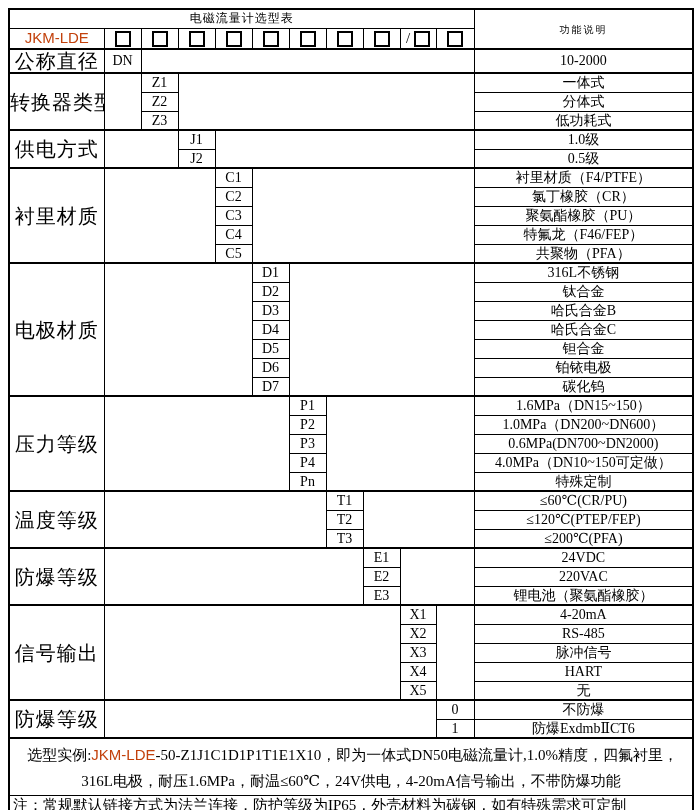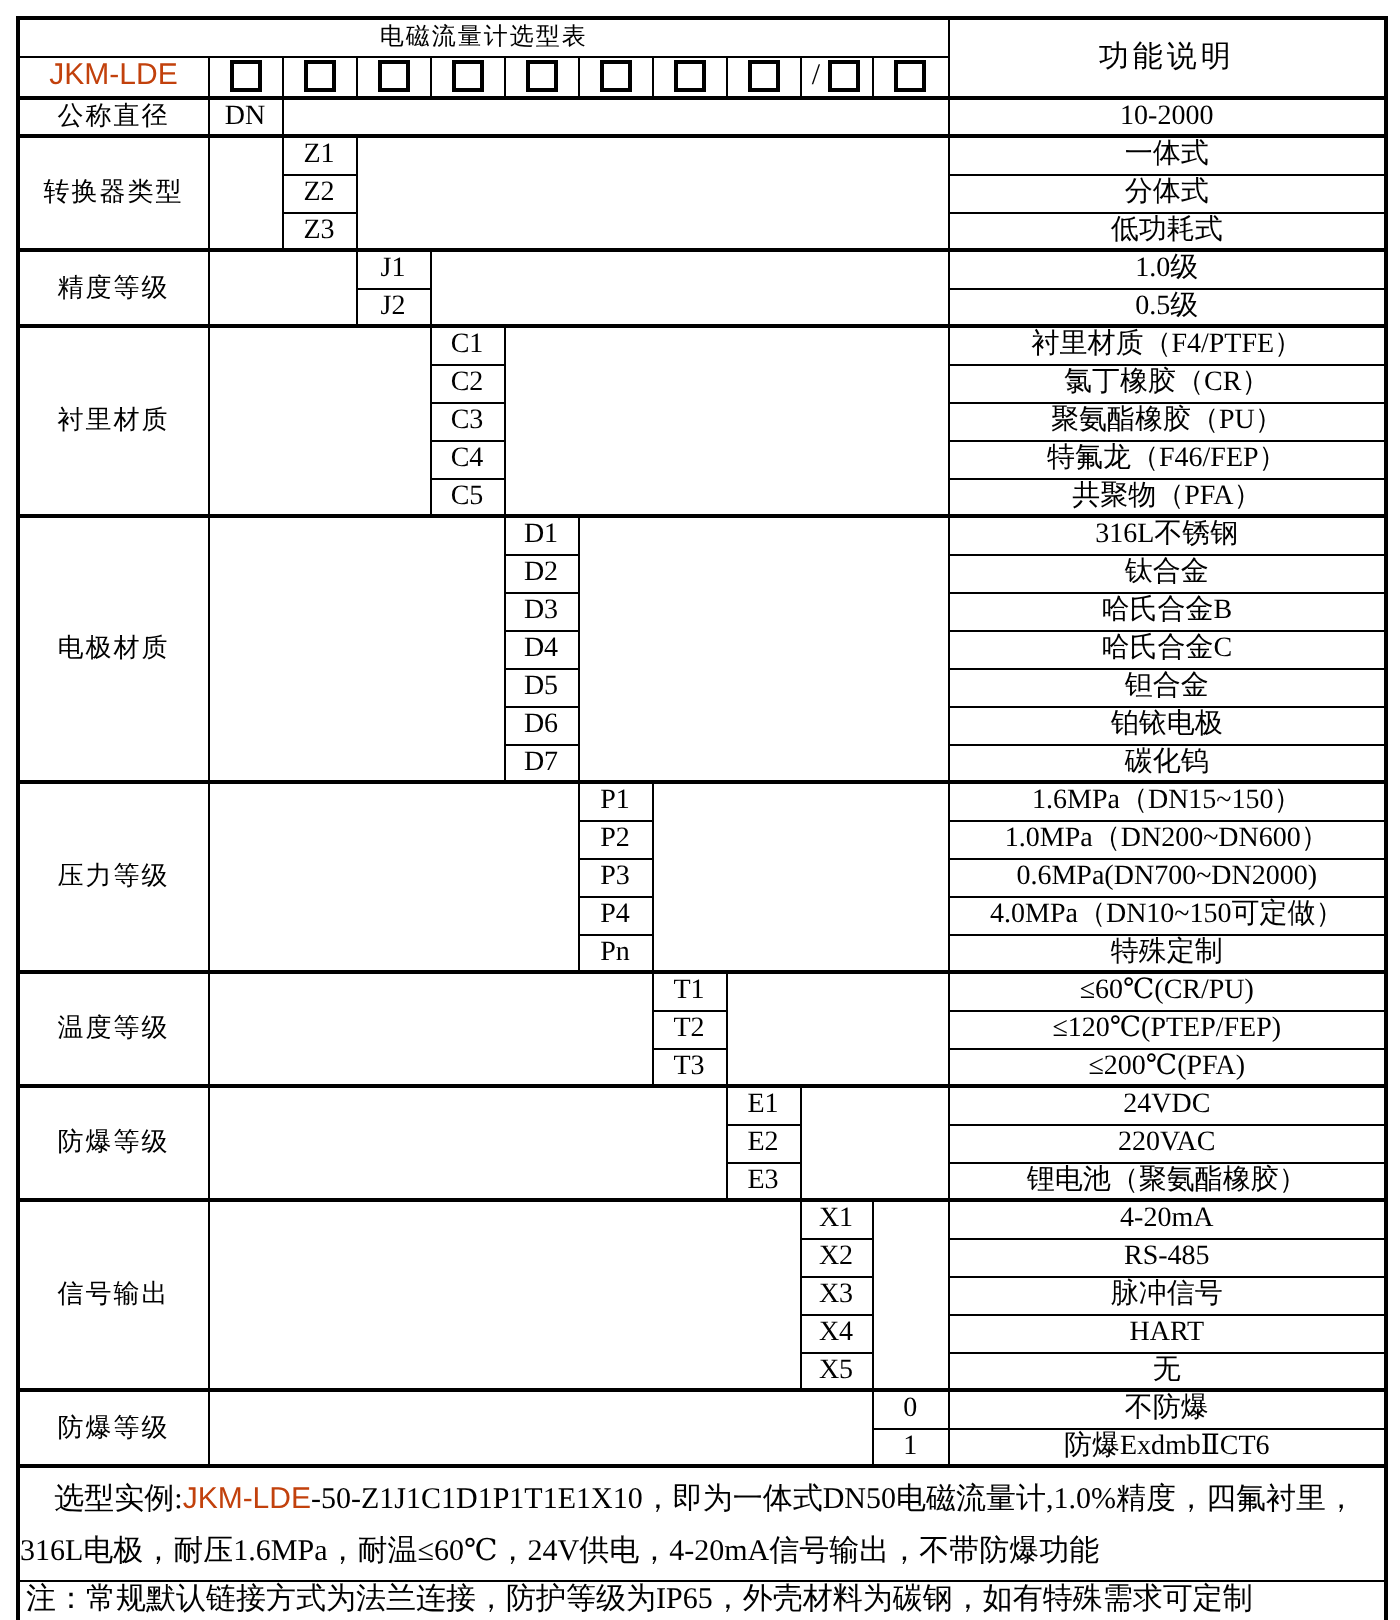--- a/index.html
+++ b/index.html
@@ -6,30 +6,30 @@
   body{width:700px;height:810px;overflow:hidden;}
   .sheet{padding:8px;}
   table{border-collapse:collapse;table-layout:fixed;width:684px;border:2px solid #000;}
   td{border:1px solid #000;padding:0;margin:0;text-align:center;vertical-align:middle;
      font-family:"Liberation Serif","DejaVu Serif",serif;font-size:14px;color:#000;
      line-height:1.1;overflow:hidden;white-space:nowrap;}
   tr{height:19px;}
   tr.model-row{height:21px;}
   .gt{border-top:2px solid #000;}
   .title-cell{font-size:12px;letter-spacing:1px;}
-  .fn-cell{font-size:15px;letter-spacing:2px;}
-  .cat{font-size:13px;letter-spacing:1px;}
+  .fn-cell{font-size:10px;letter-spacing:2px;}
+  .cat{font-size:20px;letter-spacing:1px;}
   .modelcell,.model{font-family:"Liberation Sans","DejaVu Sans",sans-serif;font-weight:normal;color:#c2410c;}
   .modelcell{font-size:15px;}
   .cb{display:inline-block;width:12px;height:12px;border:2px solid #000;vertical-align:middle;background:#fff;}
   .slash{display:inline-block;margin-right:4px;font-size:15px;vertical-align:middle;}
   .example-cell{height:56px;}
   .exline1{text-align:center;padding-left:3px;font-size:15px;line-height:27px;}
   .exline1 .model{font-size:15px;}
-  .exline2{text-align:left;font-size:15px;line-height:24px;}
+  .exline2{text-align:center;font-size:15px;line-height:24px;}
   .note-cell{height:19px;text-align:left;font-size:15px;padding-left:3px;margin-left:36px;}
 </style>
 </head>
 <body>
 
 <div class="sheet">
 <table>
   <colgroup>
     <col style="width:95px">
     <col style="width:37px">
@@ -82,21 +82,21 @@
   <tr>
     <td>Z2</td>
     <td>分体式</td>
   </tr>
   <tr>
     <td>Z3</td>
     <td>低功耗式</td>
   </tr>
 
   <tr>
-    <td class="cat gt" rowspan="2">精度等级</td>
+    <td class="cat gt" rowspan="2">供电方式</td>
     <td class="gt" colspan="2" rowspan="2"></td>
     <td class="gt">J1</td>
     <td class="gt" colspan="7" rowspan="2"></td>
     <td class="gt">1.0级</td>
   </tr>
   <tr>
     <td>J2</td>
     <td>0.5级</td>
   </tr>
 

